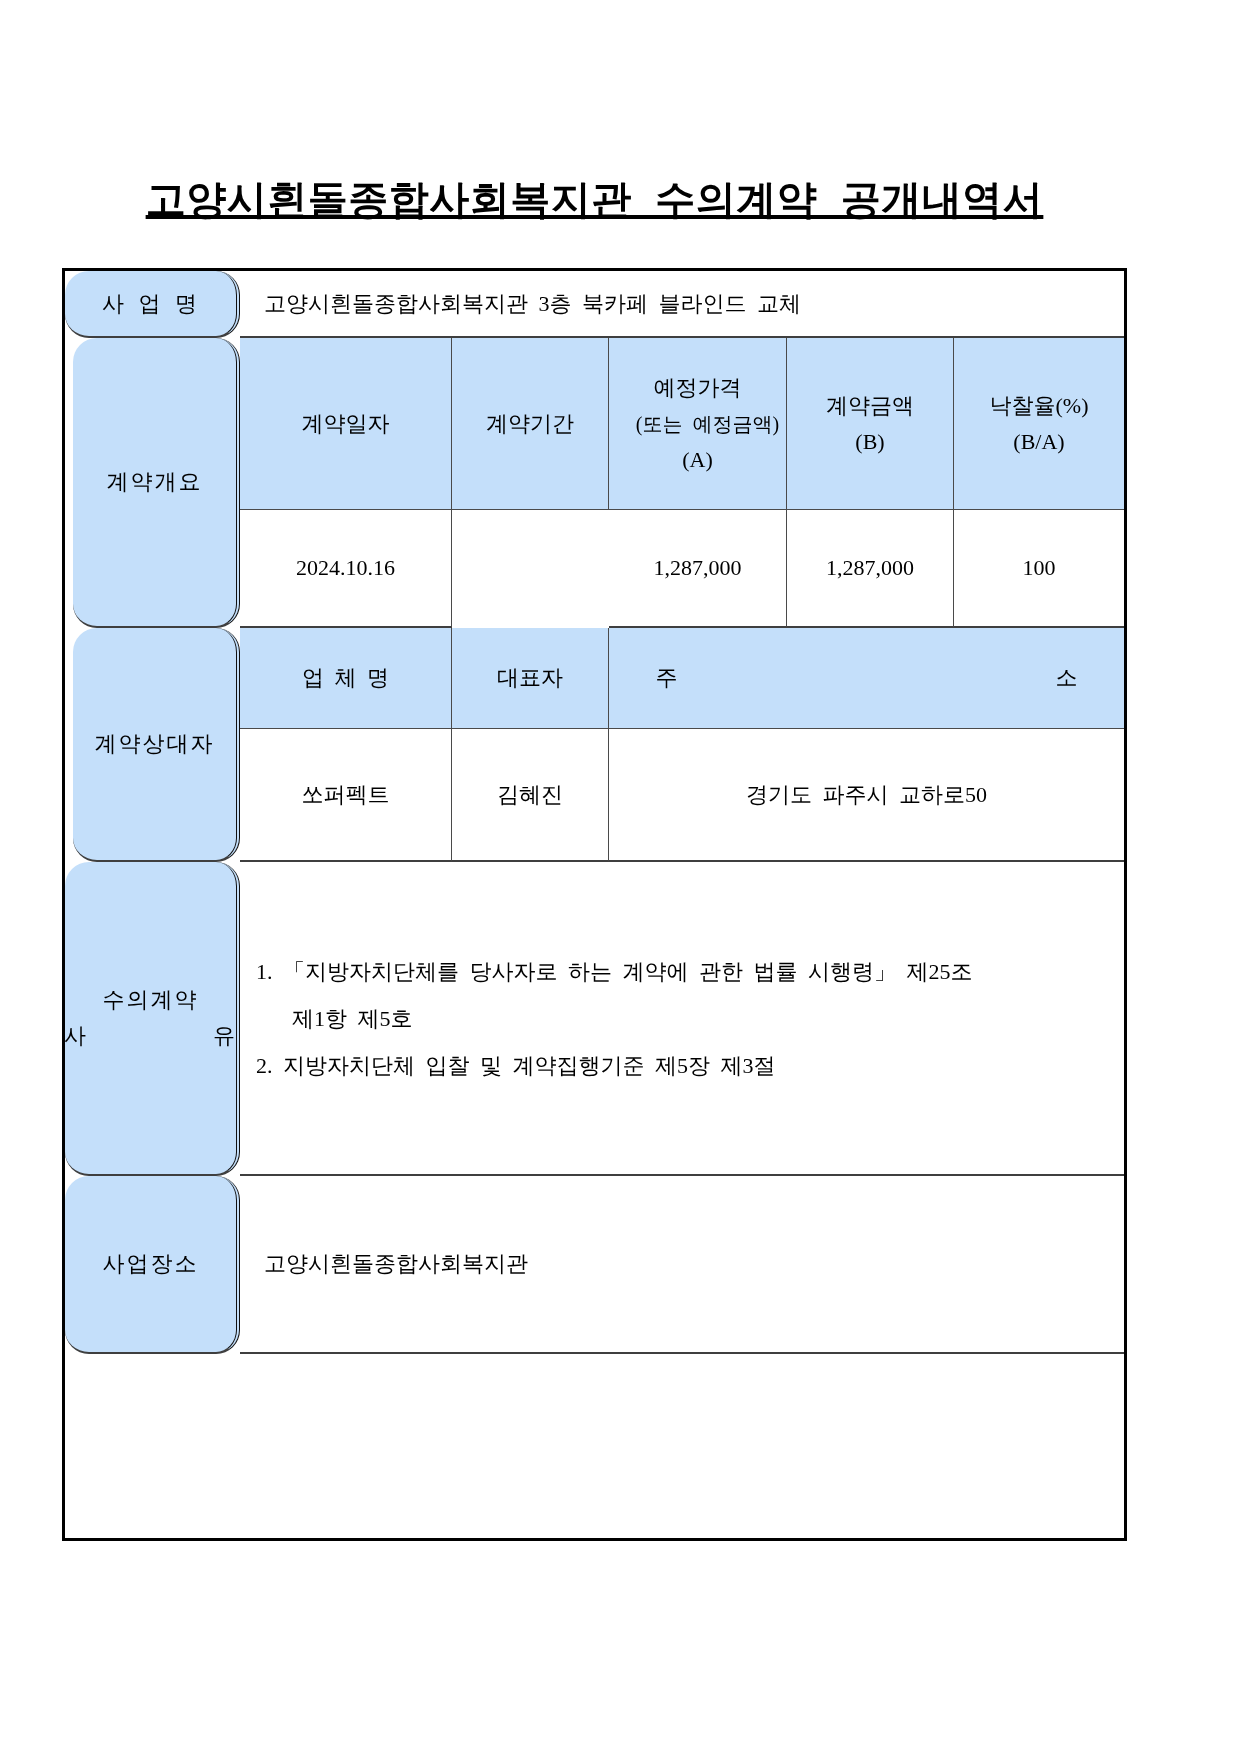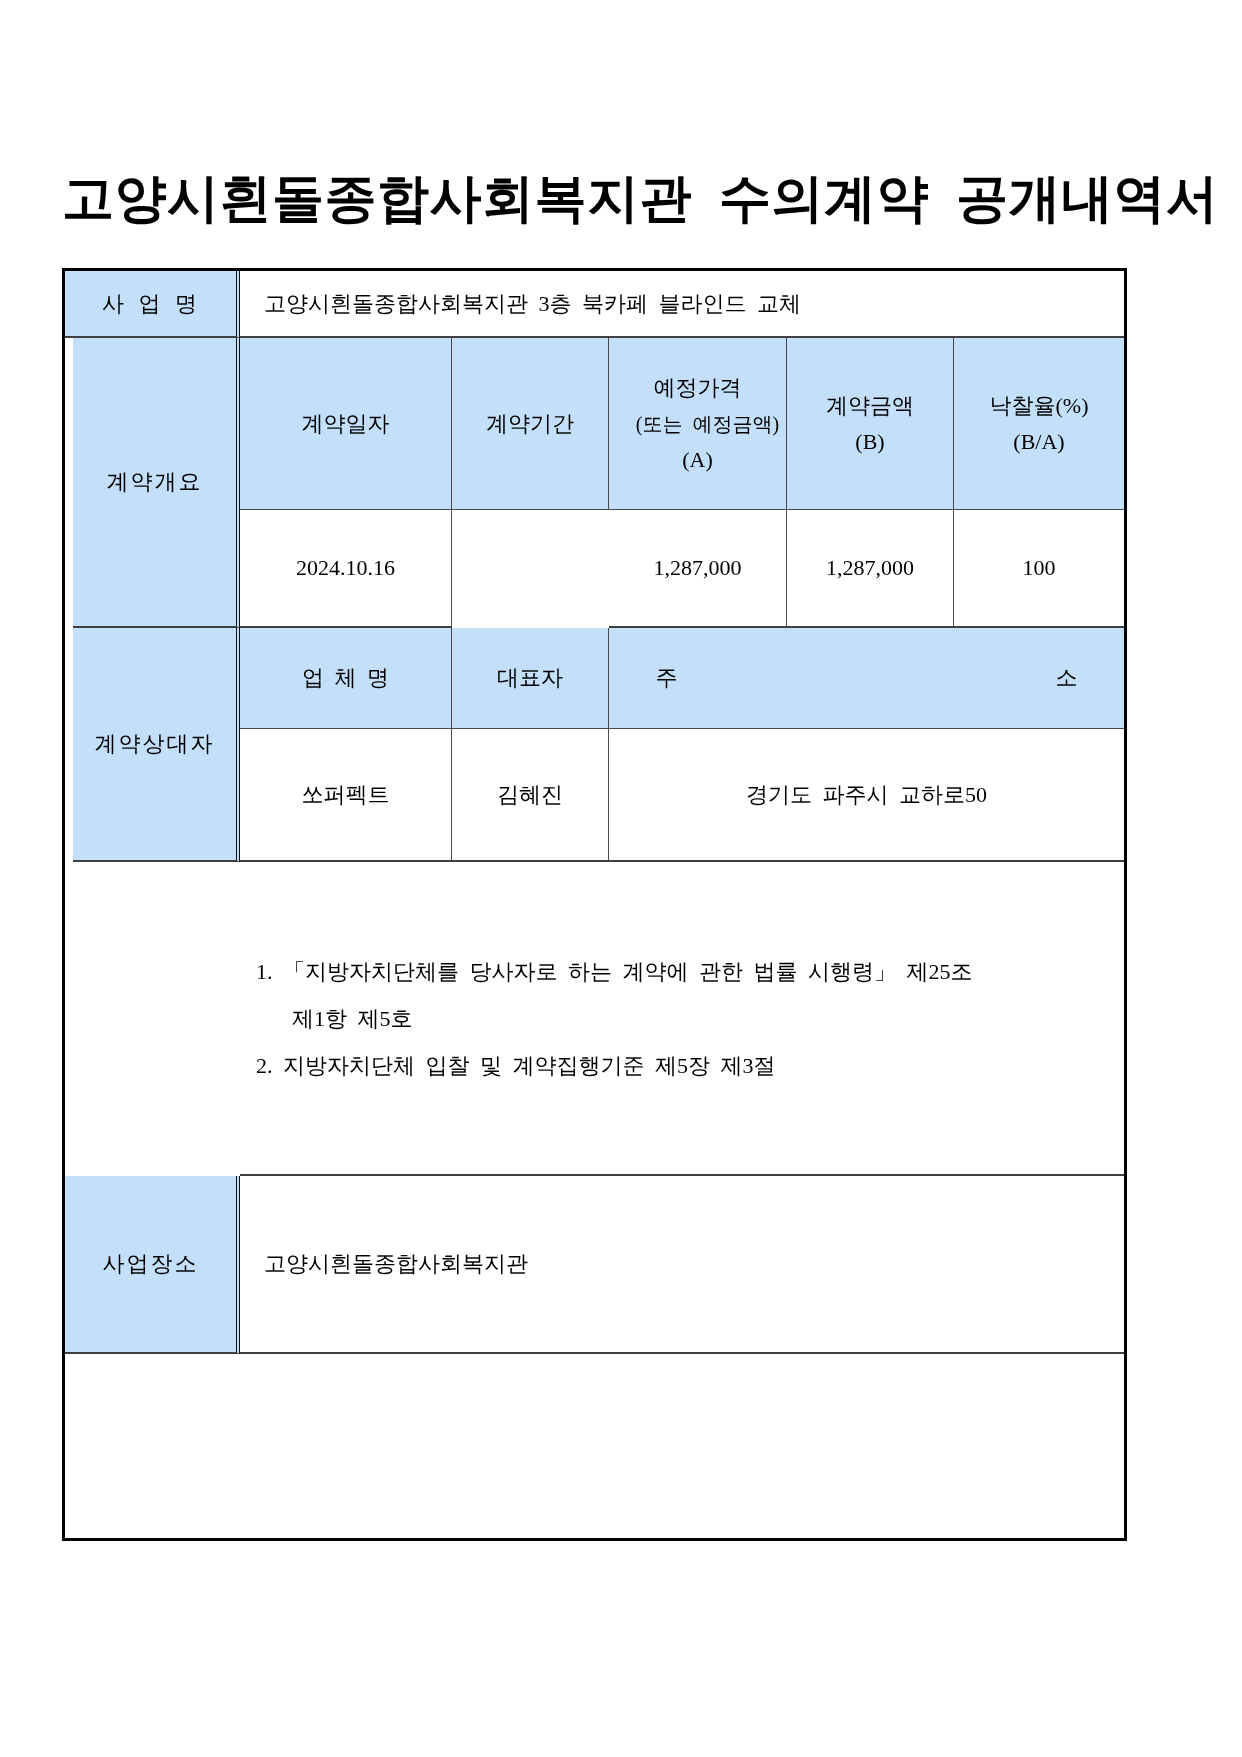--- a/index.html
+++ b/index.html
@@ -2,40 +2,41 @@
 <html><head>
 <meta charset="utf-8">
 <style>
   html,body{margin:0;padding:0;background:#ffffff;}
   body{
     width:1242px;height:1757px;position:relative;
     font-family:"Liberation Serif","DejaVu Serif",serif;
     color:#000;
   }
   .doc-title{
-    position:absolute;top:164px;left:62px;width:1065px;
+    position:absolute;top:172px;left:62px;width:1065px;
     text-align:center;font-family:"Liberation Sans","DejaVu Sans",sans-serif;
-    font-weight:bold;font-size:52px;letter-spacing:0.5px;word-spacing:12px;
+    font-weight:bold;font-size:40px;letter-spacing:0.5px;word-spacing:12px;
     white-space:nowrap;
+    text-decoration:underline;
   }
   .t{
     position:absolute;top:268px;left:62px;width:1065px;height:1273px;
     box-sizing:border-box;border:3px solid #000;
     display:grid;
     grid-template-columns:175px 212px 157px 178px 167px 170px;
     grid-template-rows:67px 172px 118px 101px 133px 314px 178px 184px;
     font-size:22px;word-spacing:5px;
   }
   .cell{
     box-sizing:border-box;display:flex;align-items:center;justify-content:center;
     text-align:center;white-space:pre;overflow:visible;
   }
   .blue{background:#c4dffa;}
   .br{border-right:1.5px solid #4a4a4a;}
-  .bd{border-right:4px double #111111;}
+  .bd{border-right:4px double #111111;border-radius:24px;}
   .bb{border-bottom:1.5px solid #4a4a4a;}
   .bb2{border-bottom:2px solid #3f3f3f;}
   .left{justify-content:flex-start;text-align:center;padding-left:24px;}
   .col{flex-direction:column;line-height:36px;}
   .small{font-size:20px;margin-left:20px;}
   .c1{grid-column:1;}
   .c2{grid-column:2;}
   .c3{grid-column:3;}
   .c4{grid-column:4;}
   .c5{grid-column:5;}
@@ -84,20 +85,24 @@
 
   <div class="cell blue bd bb2 c1 rs2 lab">계약상대자</div>
   <div class="cell blue br bb c2">업 체 명</div>
   <div class="cell blue br bb c3">대표자</div>
   <div class="cell blue bb sp3">주                                    소</div>
 
   <div class="cell br bb2 c2">쏘퍼펙트</div>
   <div class="cell br bb2 c3">김혜진</div>
   <div class="cell bb2 sp3">경기도 파주시 교하로50</div>
 
+  <div class="cell blue bd bb2 c1 col lab">
+    <div>수의계약</div>
+    <div>사          유</div>
+  </div>
   <div class="cell bb2 sp5 reason">
     <div>1. 「지방자치단체를 당사자로 하는 계약에 관한 법률 시행령」 제25조</div>
     <div class="indent">제1항 제5호</div>
     <div>2. 지방자치단체 입찰 및 계약집행기준 제5장 제3절</div>
   </div>
 
   <div class="cell blue bd bb2 c1 lab">사업장소</div>
   <div class="cell bb2 sp5 left">고양시흰돌종합사회복지관</div>
 
   <div class="cell sp5 left"></div>

